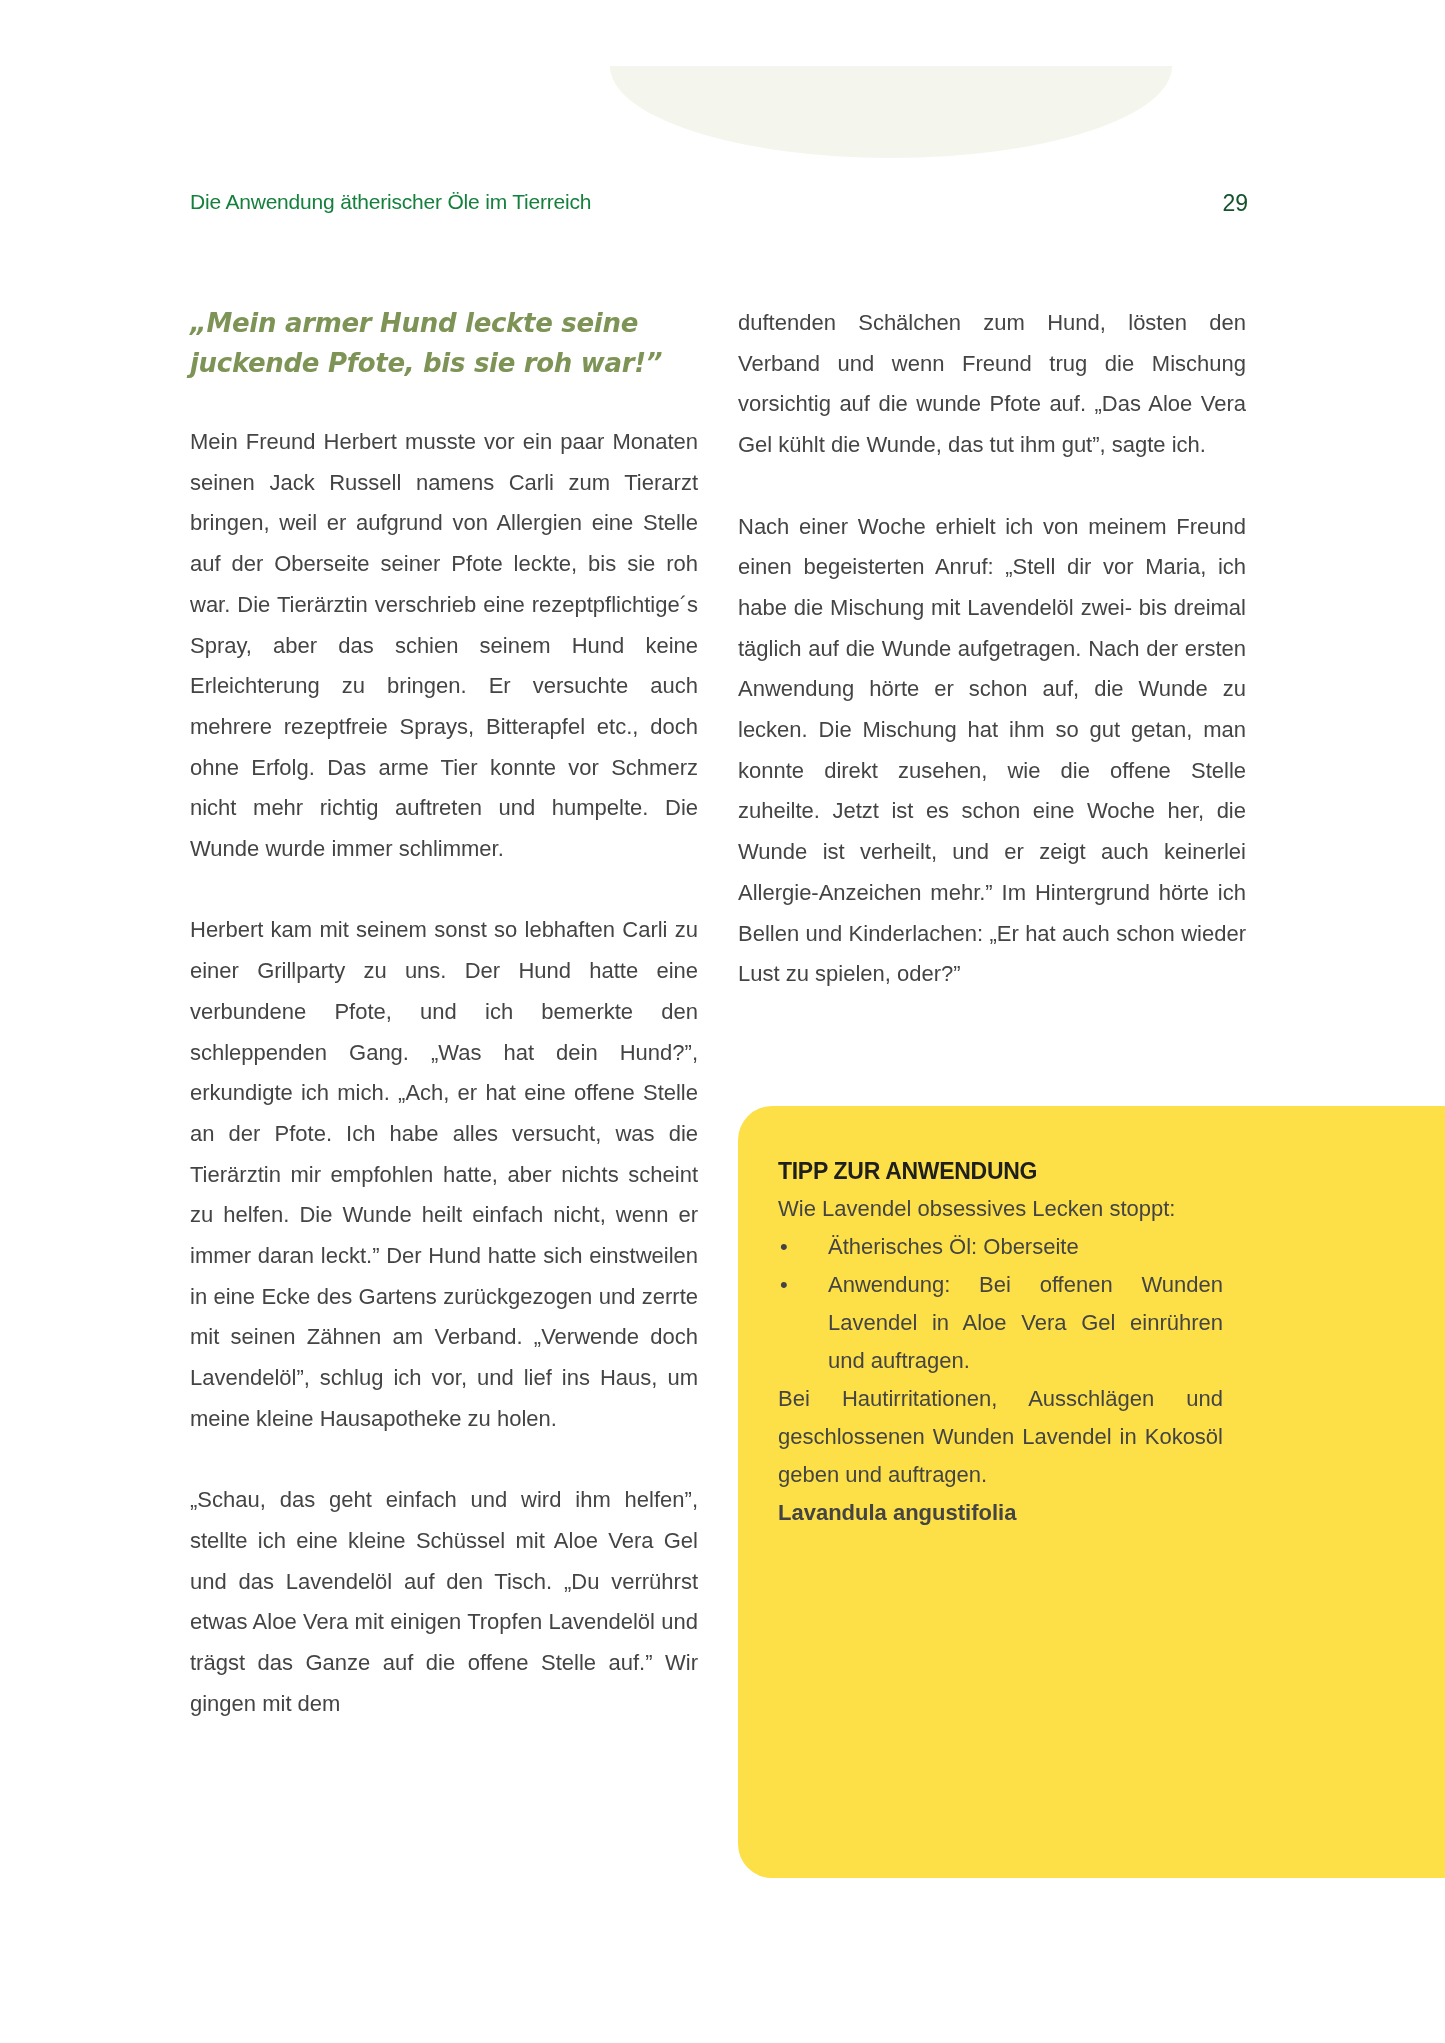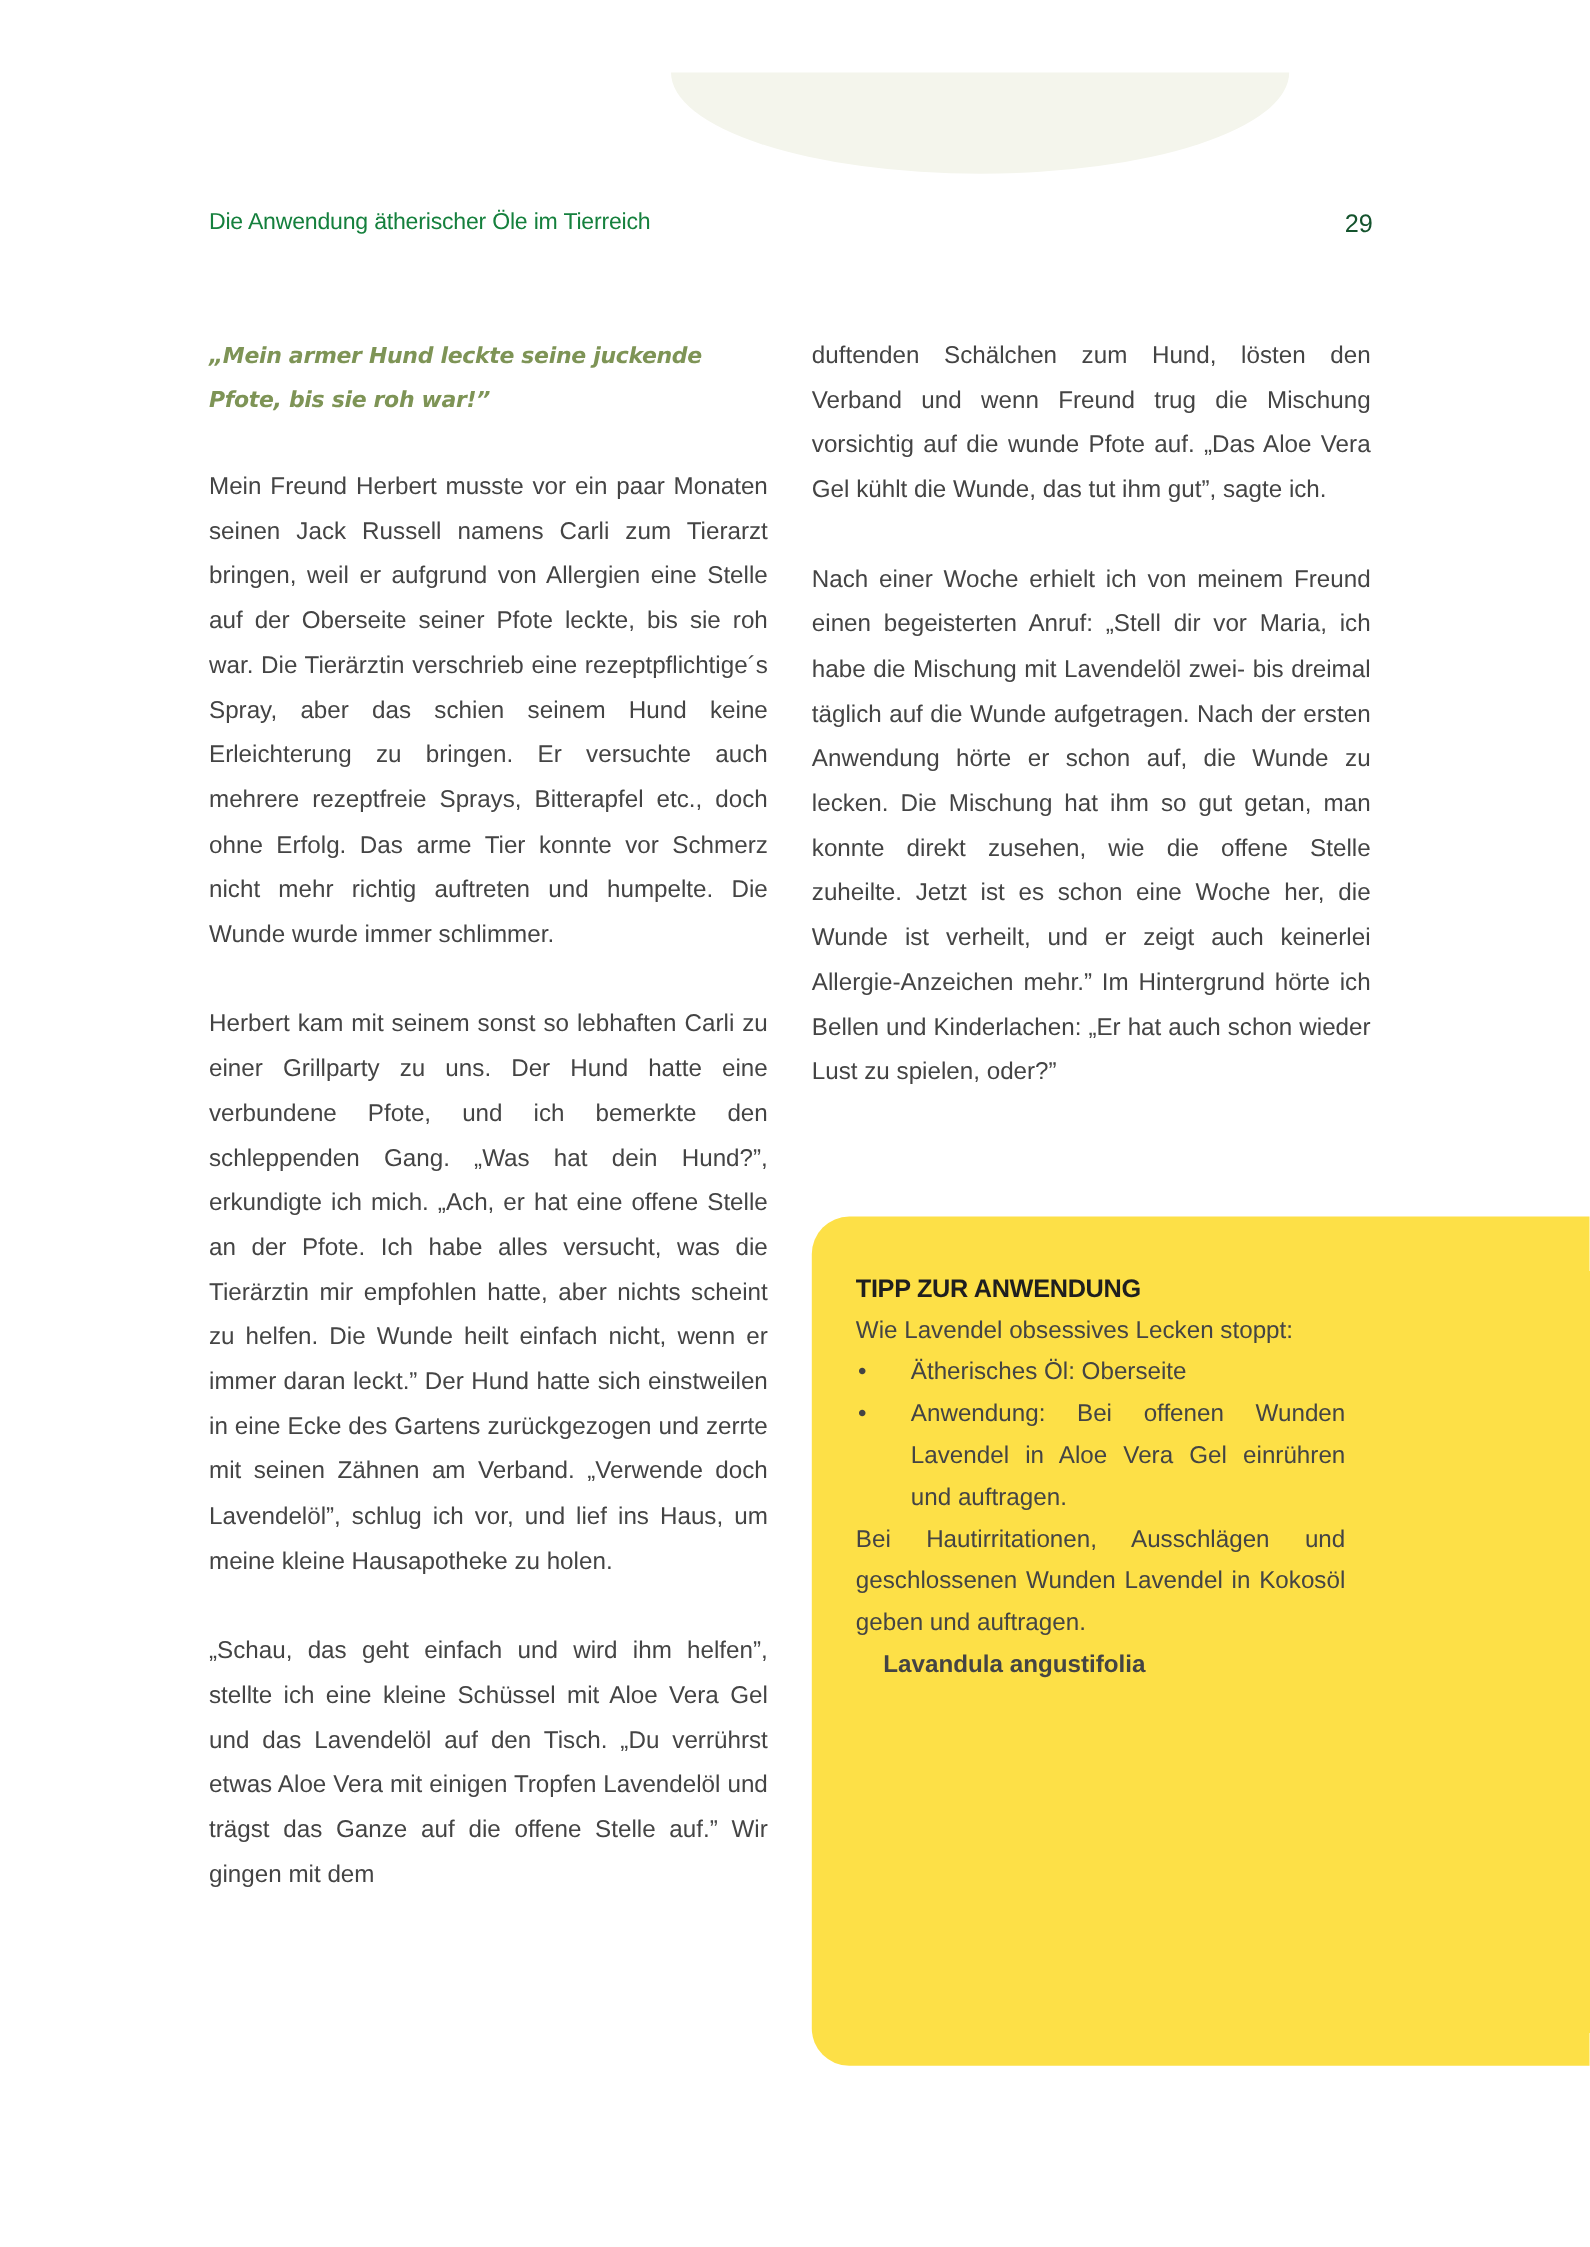--- a/index.html
+++ b/index.html
@@ -45,21 +45,21 @@
       line-height: 40.7px;
       color: #444444;
       text-align: justify;
     }
     .col-left { left: 190px; top: 303px; }
     .col-right { left: 738px; top: 303px; }
     .heading {
       font-family: "DejaVu Sans", sans-serif;
       font-style: italic;
       font-weight: bold;
-      font-size: 20px;
+      font-size: 26px;
       line-height: 40px;
       color: #7e9456;
       margin: 0 0 39px 0;
       text-align: left;
       letter-spacing: -0.3px;
     }
     .para {
       margin: 0 0 40.7px 0;
     }
     .tip-box {
@@ -96,21 +96,21 @@
       padding-left: 50px;
       text-align: justify;
     }
     .tip-list li .bullet {
       position: absolute;
       left: 2px;
       top: 0;
     }
     .tip-text { text-align: justify; }
     .tip-used { margin-top: 12px; }
-    .tip-oil { font-weight: bold; color: #444444; margin-left: 25px; }
+    .tip-oil { font-weight: bold; color: #444444; }
   </style>
 </head>
 <body>
 
 <div class="deco-arc"></div>
 
 <div class="running-head">Die Anwendung ätherischer Öle im Tierreich</div>
 <div class="page-num">29</div>
 
 <div class="col col-left">

